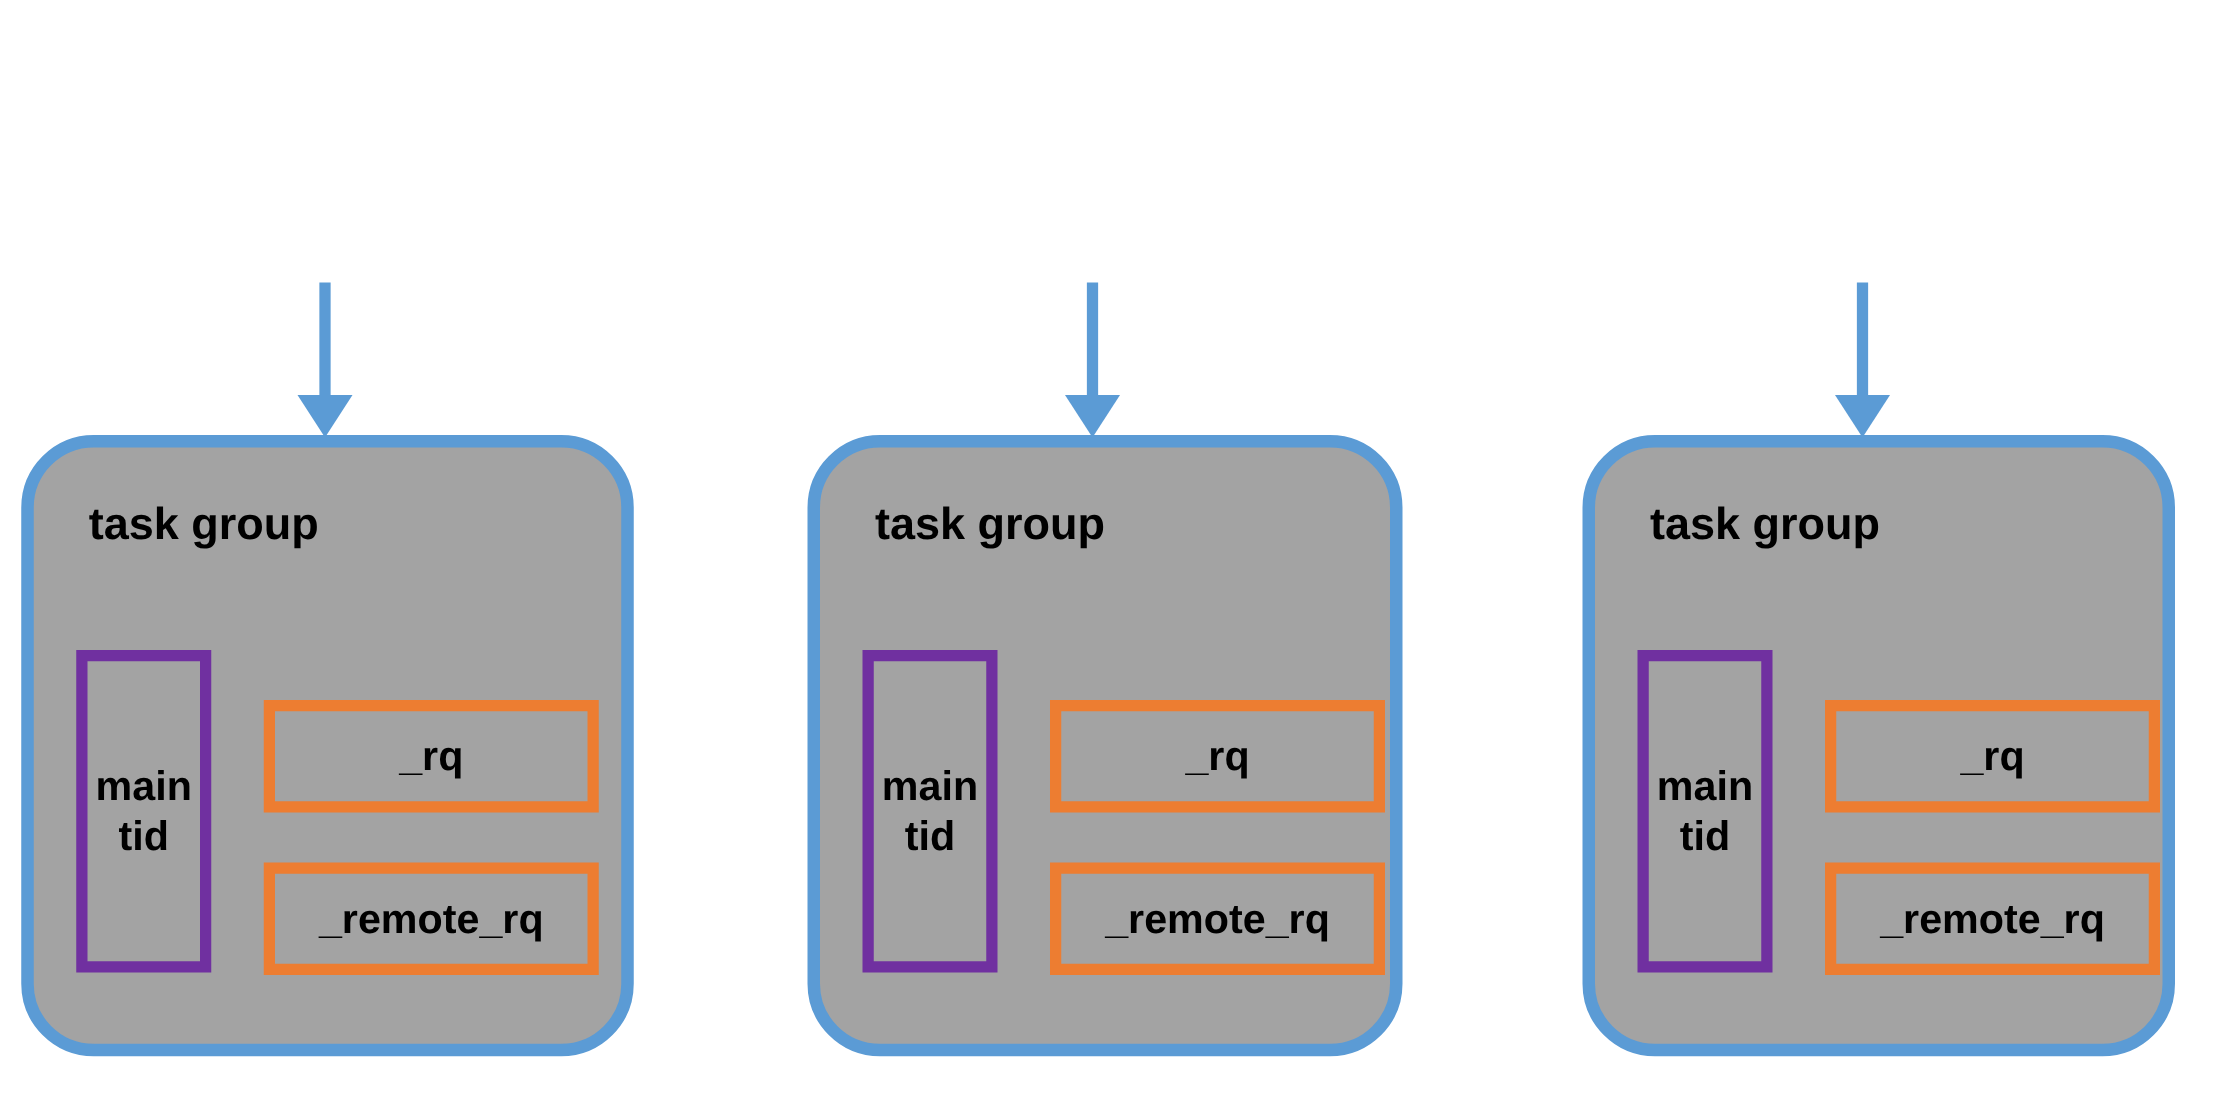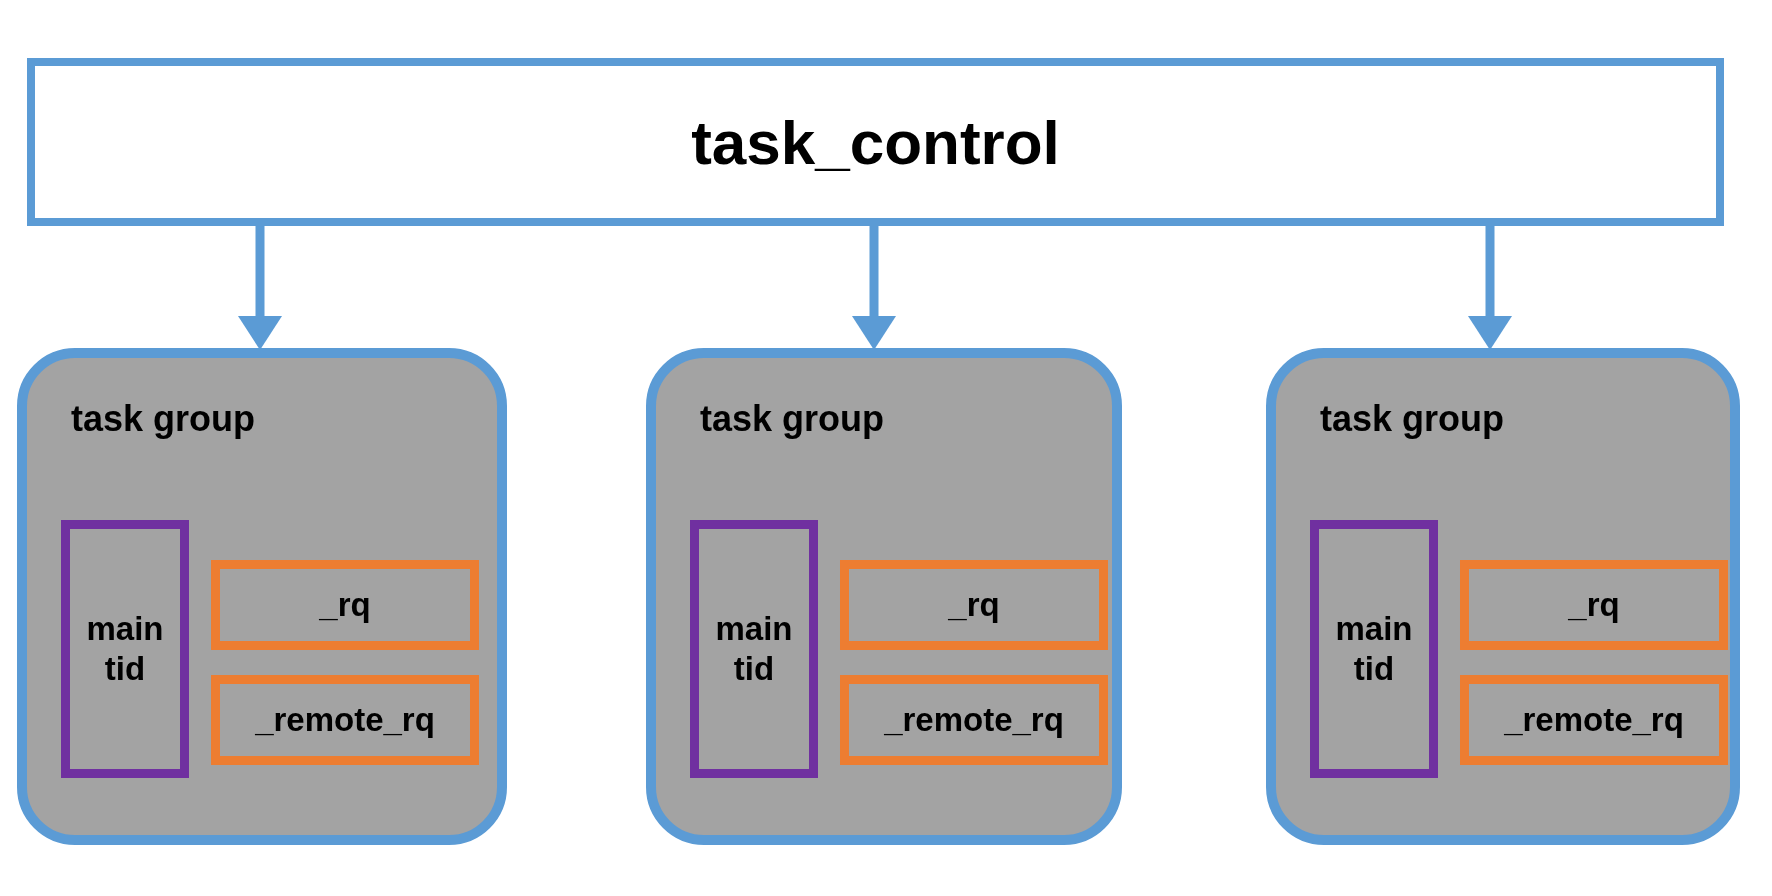--- a/index.html
+++ b/index.html
@@ -65,47 +65,44 @@
   .group3{left:1266px;width:474px;}
 
   .group-label{
     position:absolute;left:44px;top:40px;
     font-size:36px;font-weight:700;white-space:nowrap;
   }
 
   
   .main-tid{
     position:absolute;left:34px;top:162px;
-    width:128px;height:258px;
+    width:108px;height:258px;
     border:9px solid var(--purple);
     box-sizing:border-box;
     display:flex;align-items:center;justify-content:center;
     text-align:center;
     font-size:33px;font-weight:700;line-height:1.22;
     padding:0 10px;
   }
   .rq-box{
     position:absolute;left:184px;
     width:268px;height:90px;
     border:9px solid var(--orange);
     box-sizing:border-box;
     display:flex;align-items:center;justify-content:center;
     font-size:33px;font-weight:700;white-space:nowrap;
   }
   .rq-top{top:162px;margin-top:40px;}
-  .rq-bottom{top:317px;}
+  .rq-bottom{top:332px;}
 </style>
 </head>
 <body>
 
 <div class="canvas">
 
-  <div class="task-control">
-    <span class="title">task_control</span>
-  </div>
 
   <div class="arrow arrow1">
     <div class="shaft"></div>
     <div class="head"></div>
   </div>
   <div class="arrow arrow2">
     <div class="shaft"></div>
     <div class="head"></div>
   </div>
   <div class="arrow arrow3">

